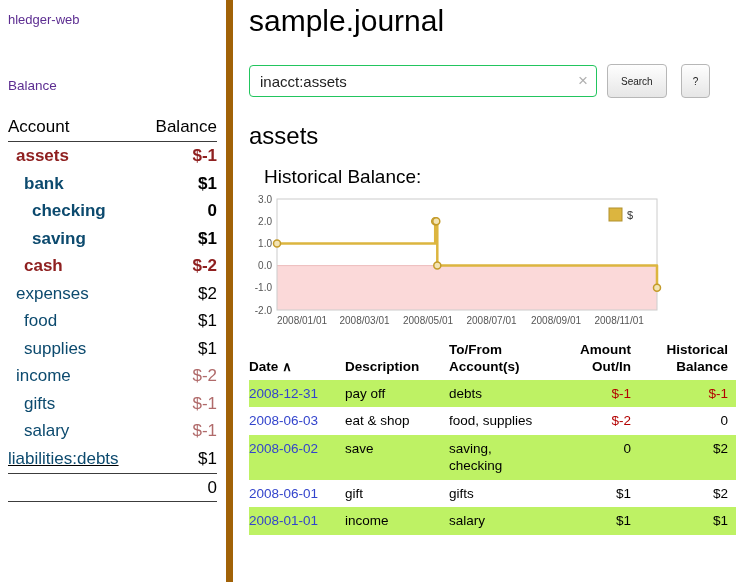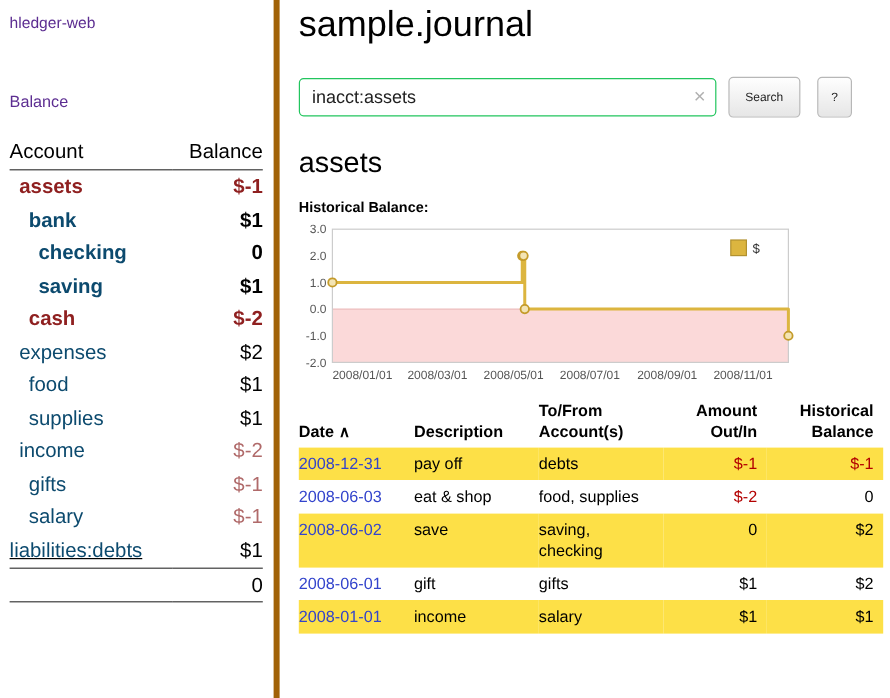--- a/index.html
+++ b/index.html
@@ -8,21 +8,21 @@
     font-family: "Liberation Sans", sans-serif;
     background: #ffffff;
     color: #000;
     overflow: hidden;
   }
   .app { display: flex; width: 742px; height: 582px; }
 
   
   .sidebar {
     width: 233px; flex-shrink: 0;
-    border-right: 5px solid #a16207;
+    border-right: 7px solid #a16207;
     padding: 10px 9px 0 8px;
   }
   .brand a { color: #5c2d91; font-size: 13px; text-decoration: none; }
   .journal { margin-top: 48px; }
   .journal a { color: #5c2d91; font-size: 13.5px; text-decoration: none; }
   table.accounts { width: 100%; border-collapse: collapse; margin-top: 20px; font-size: 17px; }
   .accounts th { font-weight: normal; text-align: left; padding: 3px 0 4px 0; border-bottom: 1px solid #3c3c3c; }
   .accounts th.bal-h { text-align: right; }
   .accounts td { padding: 4px 0; line-height: 1.15; }
   .accounts td.bal { text-align: right; }
@@ -46,29 +46,29 @@
   }
   .clear { position: absolute; right: 9px; top: 50%; transform: translateY(-52%); color: #b0b0b0; font-size: 17px; cursor: pointer; }
   .btn {
     height: 34px; padding: 0 13px; margin-left: 10px;
     font-size: 10px; font-family: inherit; color: #222;
     background: linear-gradient(#fefefe, #e6e6e6);
     border: 1px solid #b7b7b7; border-radius: 4px; cursor: pointer;
   }
   .btn.help { margin-left: 14px; padding: 0 11px; }
   h2 { font-size: 24px; font-weight: normal; margin-top: 24px; }
-  .chart-label { font-weight: bold; font-size: 12px; margin-top: 16px; }
+  .chart-label { font-weight: normal; font-size: 19px; margin-top: 16px; margin-left: 15px; }
   #chart { margin-top: 4px; }
 
   
   table.register { border-collapse: collapse; margin-top: 8px; font-size: 13.5px; width: 487px; table-layout: fixed; }
   .register th { font-weight: bold; text-align: left; vertical-align: bottom; padding: 2px 8px 4px 0; line-height: 1.25; }
   .register th.r, .register td.r { text-align: right; }
   .register td { padding: 5px 8px 5px 0; vertical-align: top; line-height: 1.3; }
-  tr.shade { background: #fde047; }
+  tr.shade { background: #bef264; }
   a.date { color: #3344cc; text-decoration: none; }
   .neg-amt { color: #b30000; }
   .sort { font-weight: bold; margin-left: 4px; font-size: 13px; }
 </style>
 </head>
 <body>
 
 <div class="app">
 
   <aside class="sidebar">

